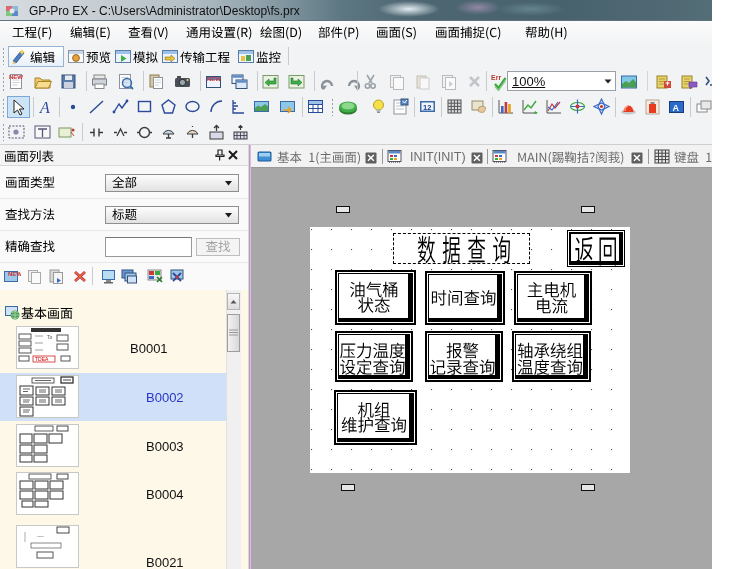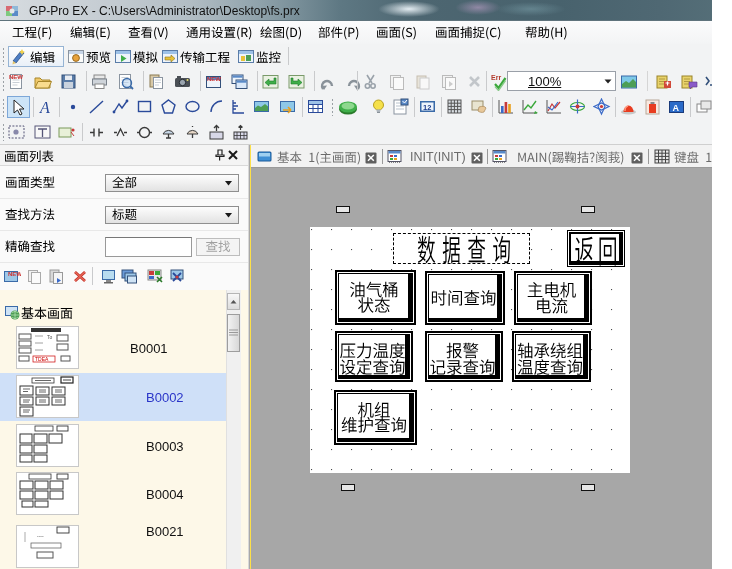--- a/index.html
+++ b/index.html
@@ -1,13 +1,13 @@
 <!DOCTYPE html>
 <html><head><meta charset="utf-8"><style>*{margin:0;padding:0}body{width:732px;height:569px;overflow:hidden}</style></head><body>
-<div style="position:relative;width:712px;height:569px;font-family:'Liberation Sans',sans-serif;background:#fde047;overflow:hidden">
+<div style="position:relative;width:712px;height:569px;font-family:'Liberation Sans',sans-serif;background:#f0abfc;overflow:hidden">
     <div style="position:absolute;left:0;top:0;width:732px;height:21px;background:linear-gradient(90deg,#d7dce0 0px,#c6cdd3 100px,#b2bdc4 190px,#8fa2ab 260px,#5e7883 340px,#4d6671 420px,#48626d 560px,#4f6873 660px,#567079 732px);"></div>
     <div style="position:absolute;left:378px;top:1px;width:62px;height:16px;background:radial-gradient(ellipse at center,rgba(235,243,248,.95),rgba(235,243,248,0) 70%);"></div>
     <div style="position:absolute;left:455px;top:0px;width:46px;height:15px;background:radial-gradient(ellipse at center,rgba(190,160,200,.6),rgba(190,160,200,0) 70%);"></div>
     <div style="position:absolute;left:496px;top:2px;width:70px;height:14px;background:radial-gradient(ellipse at center,rgba(140,180,190,.4),rgba(140,180,190,0) 70%);"></div>
     <div style="position:absolute;left:0;top:20px;width:732px;height:1px;background:#5f737c;"></div>
     <svg style="position:absolute;left:4px;top:3px" width="16" height="15">
       <path d="M2 3 h6 v5 h-6 Z" fill="#d86a72"></path>
       <path d="M8 3 h6 v5 h-6 Z" fill="#8fb8d8"></path>
       <path d="M2 8 h6 v5 h-6 Z" fill="#7ec97e"></path>
       <path d="M8 8 h6 v5 h-6 Z" fill="#5a8ac8"></path>
@@ -167,21 +167,21 @@
     <svg style="position:absolute;left:466px;top:73px" width="18" height="18">
       <path d="M4 4 L13 13 M13 4 L4 13" stroke="#c2c6ca" stroke-width="2.6"></path>
     </svg>
     <div style="position:absolute;left:486px;top:71px;width:1px;height:20px;background:#c9cacc;"></div>
     <svg style="position:absolute;left:491px;top:73px" width="20" height="18">
       <text x="0" y="7" font-size="7" font-family="Liberation Sans" font-weight="bold" fill="#b33c2e">Err</text>
       <path d="M4 11 l3.5 4 7-10" fill="none" stroke="#3aa83a" stroke-width="2.2"></path>
       <path d="M4 13.5 l3.5 4 7-10" fill="none" stroke="#88c888" stroke-width="1.4"></path>
     </svg>
     <div style="position:absolute;left:507px;top:71px;width:109px;height:20px;box-sizing:border-box;border:1px solid #9aa0a8;background:#fff;"></div>
-    <div style="position:absolute;left:528px;top:74px;width:60px;height:14px;font:13px 'Liberation Sans',sans-serif;color:#111;text-decoration:underline;">100%</div>
+    <div style="position:absolute;left:512px;top:74px;width:60px;height:14px;font:13px 'Liberation Sans',sans-serif;color:#111;text-decoration:underline;">100%</div>
     <svg style="position:absolute;left:604px;top:78px" width="9" height="7">
       <path d="M0.5 1.5 L7.5 1.5 L4 5.5 Z" fill="#222"></path>
     </svg>
     <svg style="position:absolute;left:620px;top:73px" width="19" height="18">
       <rect x="1" y="2.5" width="16" height="13" fill="#3a6aa8"></rect>
       <rect x="2" y="3.5" width="14" height="11" fill="#7ec8e8"></rect>
       <path d="M2 11 l4-3 3 2 4-4 3 3 v5.5 h-14 Z" fill="#4d9e55"></path>
     </svg>
     <div style="position:absolute;left:647px;top:71px;width:1px;height:20px;background:#d5d5d5;"></div>
     <svg style="position:absolute;left:655px;top:73px" width="18" height="18">
@@ -429,21 +429,21 @@
     </svg>
     <div style="position:absolute;left:0;top:373px;width:226px;height:48px;background:#cfe0f8;"></div>
     <div style="position:absolute;left:130px;top:341px;font:13px 'Liberation Sans',sans-serif;color:#111;">B0001</div>
     <div style="position:absolute;left:16px;top:326px;width:63px;height:43px;background:#fff;border:1px solid #c8c8c8;box-sizing:border-box;"></div>
     <div style="position:absolute;left:146px;top:390px;font:13px 'Liberation Sans',sans-serif;color:#2a35c8;">B0002</div>
     <div style="position:absolute;left:16px;top:375px;width:63px;height:43px;background:#fff;border:1px solid #c8c8c8;box-sizing:border-box;"></div>
     <div style="position:absolute;left:146px;top:439px;font:13px 'Liberation Sans',sans-serif;color:#111;">B0003</div>
     <div style="position:absolute;left:16px;top:424px;width:63px;height:43px;background:#fff;border:1px solid #c8c8c8;box-sizing:border-box;"></div>
     <div style="position:absolute;left:146px;top:487px;font:13px 'Liberation Sans',sans-serif;color:#111;">B0004</div>
     <div style="position:absolute;left:16px;top:472px;width:63px;height:43px;background:#fff;border:1px solid #c8c8c8;box-sizing:border-box;"></div>
-    <div style="position:absolute;left:146px;top:524px;font:13px 'Liberation Sans',sans-serif;color:#111;">B0021</div>
+    <div style="position:absolute;left:146px;top:555px;font:13px 'Liberation Sans',sans-serif;color:#111;">B0021</div>
     <div style="position:absolute;left:16px;top:525px;width:63px;height:43px;background:#fff;border:1px solid #c8c8c8;box-sizing:border-box;"></div>
     <svg style="position:absolute;left:17px;top:327px" width="61" height="41">
       <rect x="14" y="1" width="30" height="4" fill="#333"></rect>
       <rect x="2" y="7" width="12" height="5" fill="#fff" stroke="#555" stroke-width="1"></rect>
       <rect x="2" y="14" width="12" height="5" fill="#fff" stroke="#555" stroke-width="1"></rect>
       <rect x="2" y="21" width="12" height="5" fill="#fff" stroke="#555" stroke-width="1"></rect>
       <path d="M18 9 h8 M18 16 h8 M18 23 h8" stroke="#888" stroke-width="0.8"></path>
       <text x="30" y="12" font-size="5" fill="#555">To</text>
       <rect x="40" y="8" width="11" height="6" fill="#fff" stroke="#555" stroke-width="1"></rect>
       <rect x="40" y="17" width="11" height="6" fill="#fff" stroke="#555" stroke-width="1"></rect>

